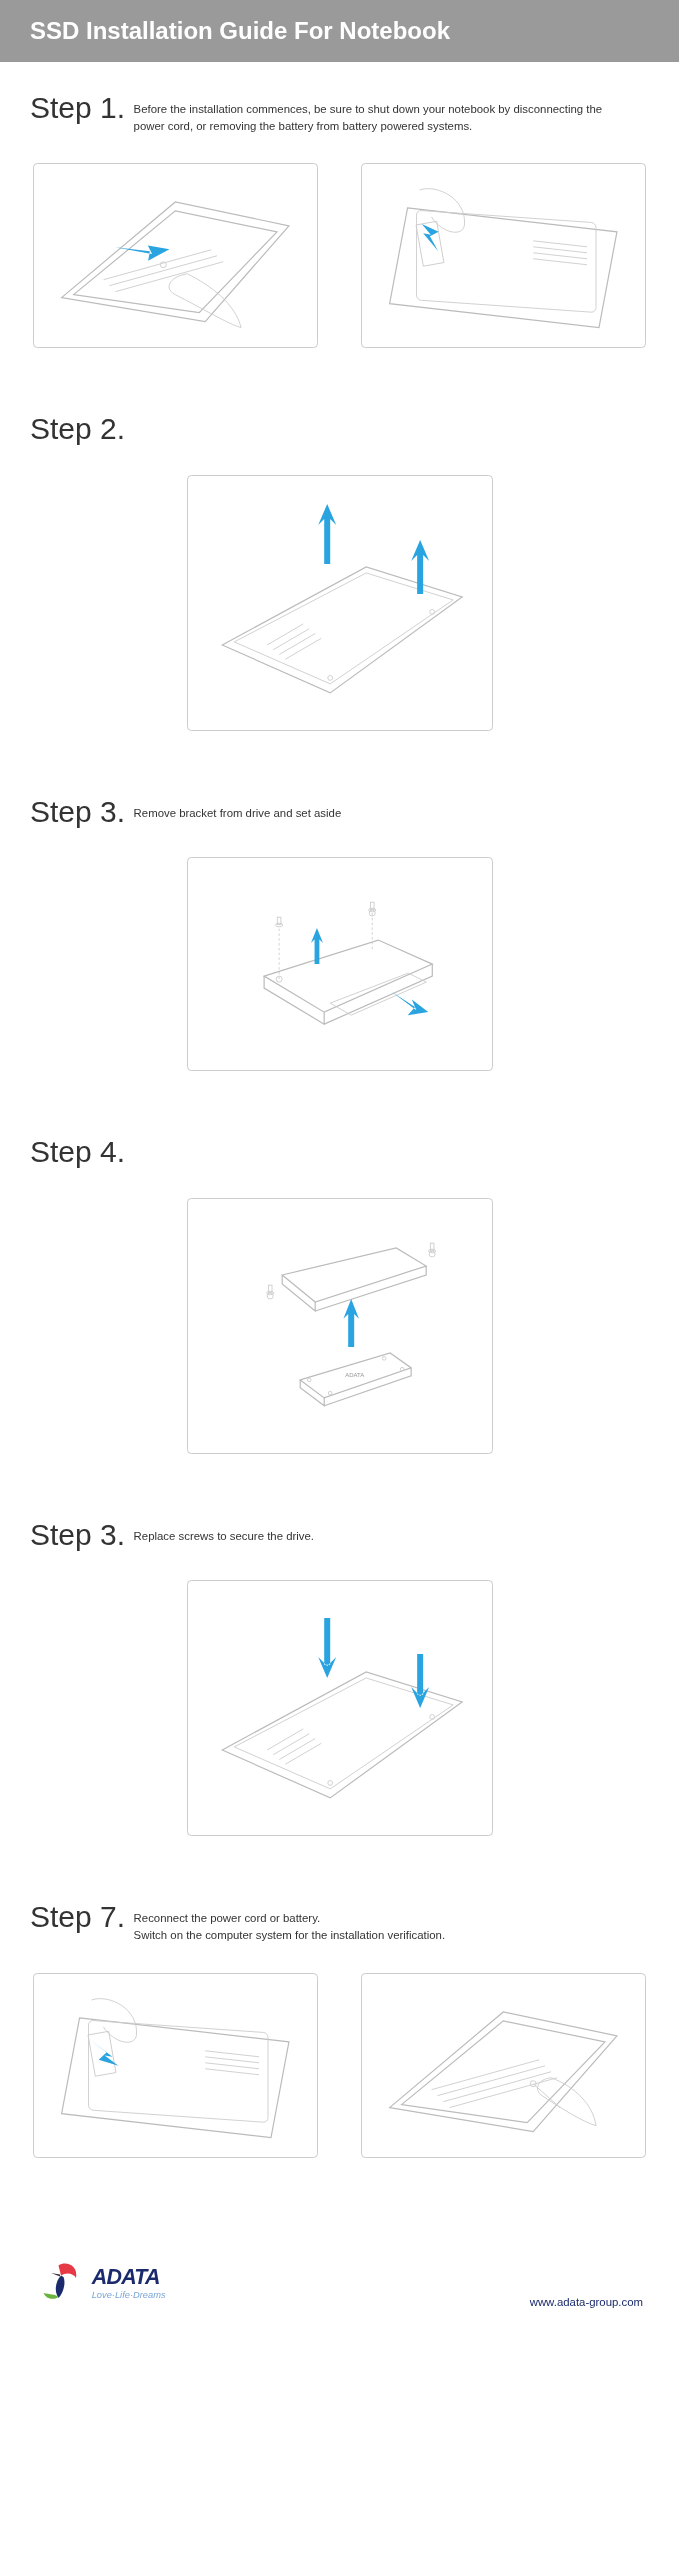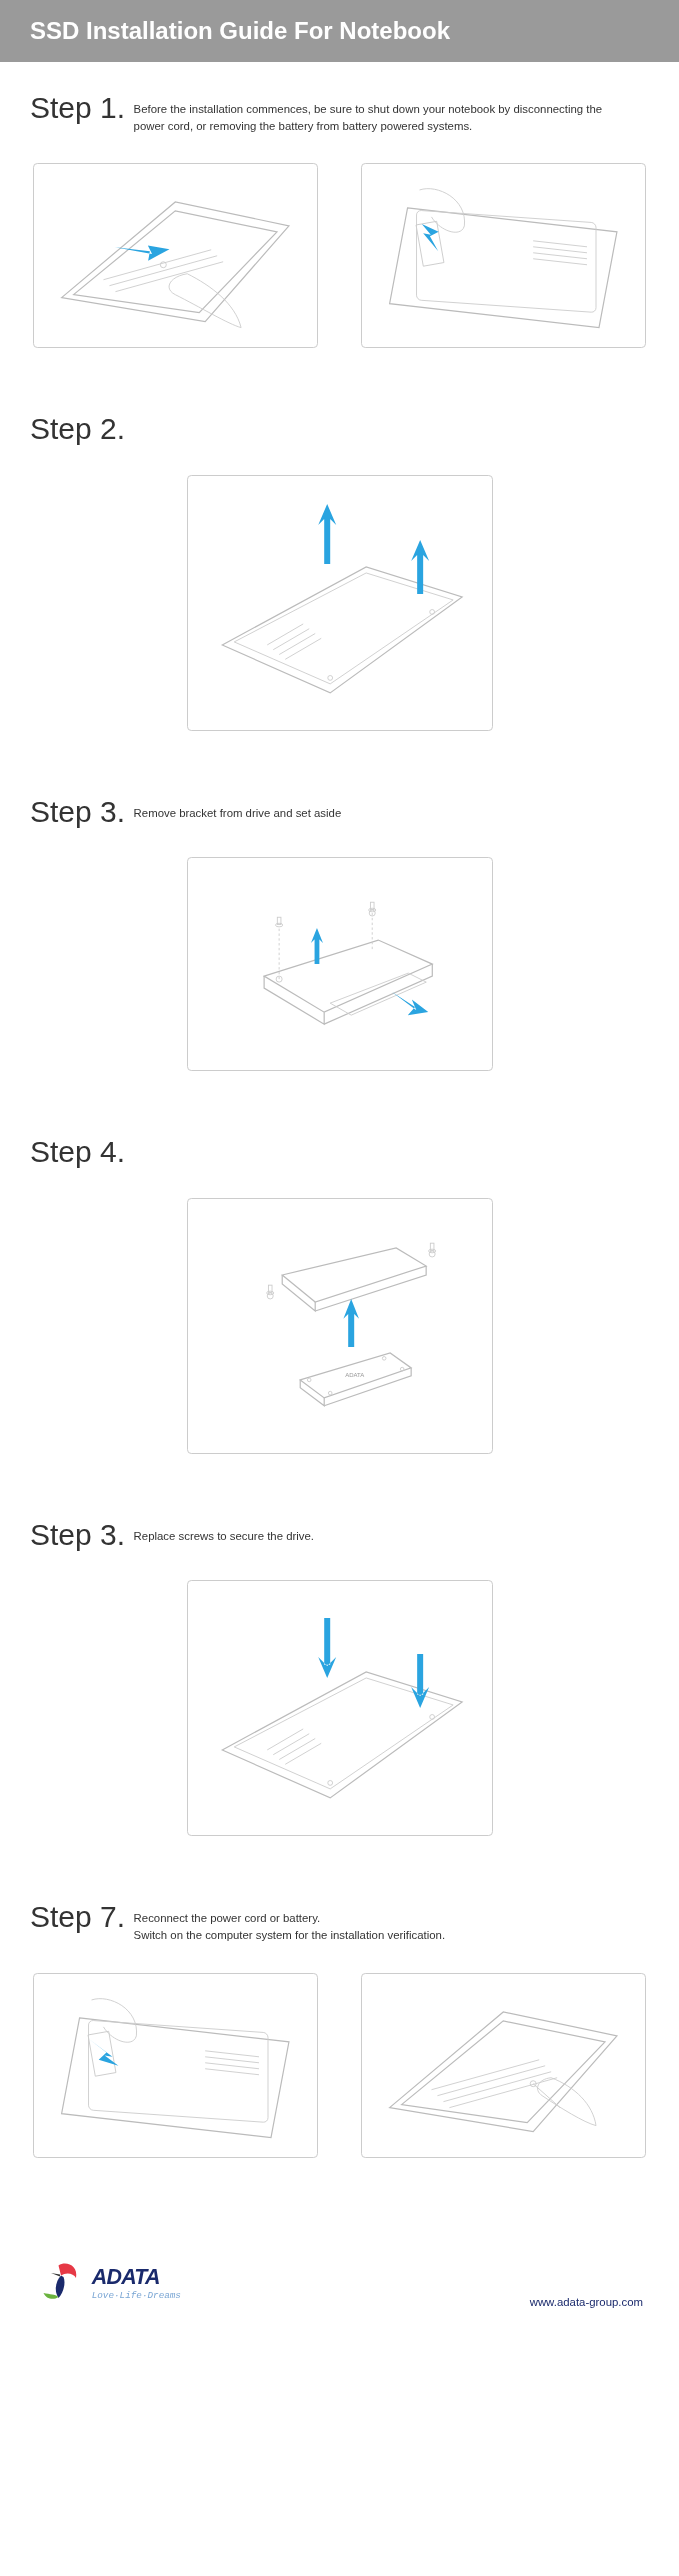--- a/index.html
+++ b/index.html
@@ -14,21 +14,21 @@
 .illus{border:1.4px solid #ccc;border-radius:4.3px;background:#fff;display:flex;align-items:center;justify-content:center}
 .illus.single{width:306px;height:214px}
 .illus.pair{width:285px;height:185px}
 .illus.tall{width:306px;height:256px}
 .illus svg{width:85%;height:85%}
 .footer{display:flex;justify-content:space-between;align-items:flex-end;padding:21.4px 36px 28.5px}
 .logo-wrap{display:flex;align-items:center;gap:5.7px}
 .bird{width:50px;height:50px}
 .logotype{display:flex;flex-direction:column}
 .logotype .brand{font-size:21.4px;font-weight:900;font-style:italic;color:#1a2a6c;letter-spacing:-0.7px}
-.logotype .tag{font-size:9.3px;font-style:italic;color:#7aa6d4;font-family:Liberation Mono, monospace}
+.logotype .tag{font-size:9.3px;font-style:italic;color:#7aa6d4;font-family:Liberation Sans, sans-serif}
 .url{color:#1a2a6c;font-size:11.4px}
 .arrow-blue{fill:#2aa4e0}
 .laptop-line{fill:none;stroke:#bbb;stroke-width:2}
 .thin{fill:none;stroke:#ccc;stroke-width:1.5}
 .dash{stroke-dasharray:4 4}
 </style>
 </head>
 <body>
 
 <div class="header">

